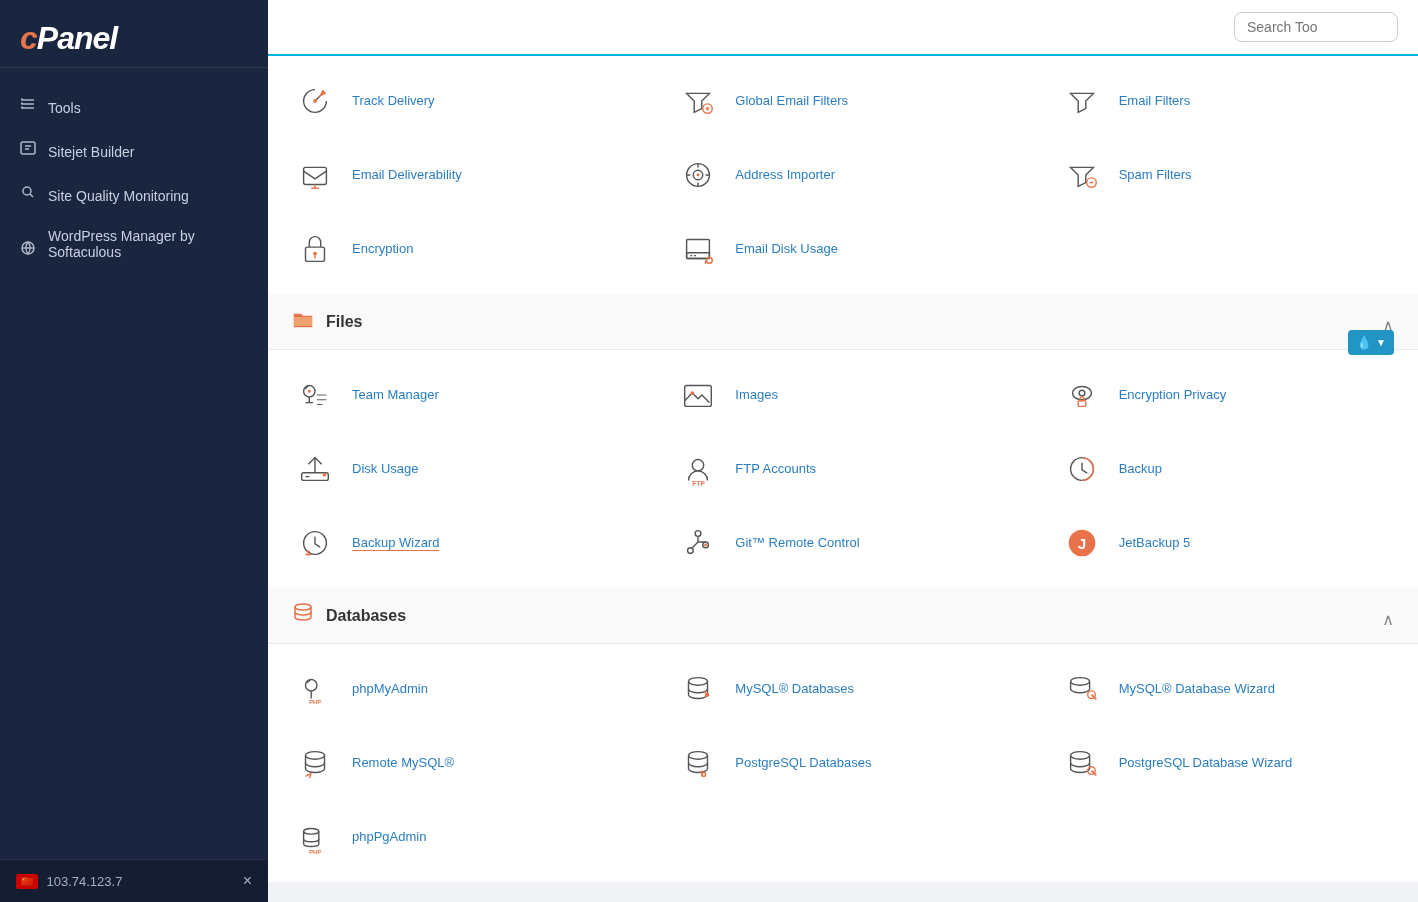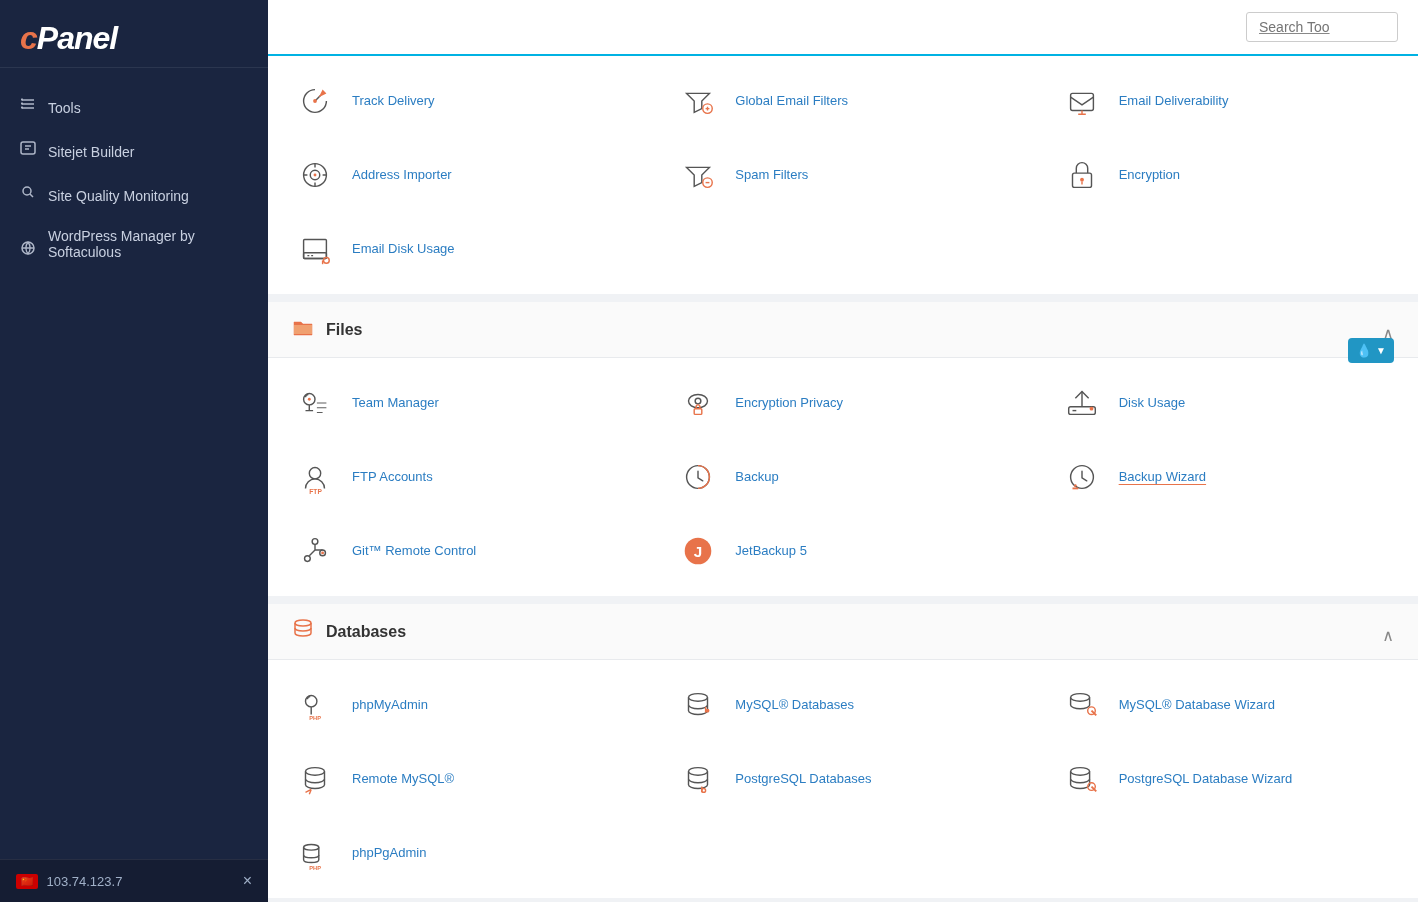--- a/index.html
+++ b/index.html
@@ -86,39 +86,37 @@
       background: #fff;
       border-bottom: 2px solid #00b2e3;
       padding: 10px 20px;
       display: flex;
       align-items: center;
       justify-content: flex-end;
       min-height: 56px;
     }
     .search-box {
       border: 1px solid #ccc;
-      border-radius: 3px;
+      border-radius: 8px;
       padding: 6px 12px;
       font-size: 14px;
       color: #888;
-      width: 152px;
+      width: 164px;
       outline: none;
-      text-decoration: underline;
     }
 
     .content-area {
       flex: 1;
       overflow-y: auto;
       background: #f0f2f5;
     }
 
     
     .section {
       background: #fff;
-      margin-bottom: 8px;
     }
     .section-header {
       display: flex;
       align-items: flex-end;
       justify-content: space-between;
       padding: 14px 24px;
       border-bottom: 1px solid #e8eaed;
       background: #fafafa;
       cursor: pointer;
     }
@@ -250,20 +248,28 @@
           <div class="item-icon">
             <svg viewBox="0 0 40 40" fill="none">
               <path d="M8 12l8 8v12l8-4v-8l8-8H8z" stroke="#555" stroke-width="1.5" fill="none"></path>
               <circle cx="30" cy="28" r="5" fill="none" stroke="#e8734a" stroke-width="1.5"></circle>
               <path d="M28 28h4M30 26v4" stroke="#e8734a" stroke-width="1.5"></path>
             </svg>
           </div>
           <span class="item-label">Global Email Filters</span>
         </div>
 
+        <div class="grid-item">
+          <div class="item-icon">
+            <svg viewBox="0 0 40 40" fill="none">
+              <path d="M8 12l8 8v12l8-4v-8l8-8H8z" stroke="#555" stroke-width="1.5" fill="none"></path>
+            </svg>
+          </div>
+          <span class="item-label">Email Filters</span>
+        </div>
 
         <div class="grid-item">
           <div class="item-icon">
             <svg viewBox="0 0 40 40" fill="none">
               <rect x="8" y="12" width="24" height="18" rx="2" stroke="#555" stroke-width="1.5"></rect>
               <path d="M8 16l12 8 12-8" stroke="#555" stroke-width="1.5"></path>
               <path d="M20 30v4M16 34h8" stroke="#e8734a" stroke-width="1.5"></path>
             </svg>
           </div>
           <span class="item-label">Email Deliverability</span>
@@ -350,20 +356,30 @@
               <circle cx="14" cy="16" r="6" stroke="#555" stroke-width="1.5"></circle>
               <path d="M10 14a3 3 0 0 1 3-3" stroke="#555" stroke-width="1.5"></path>
               <circle cx="14" cy="16" r="1.5" fill="#e8734a"></circle>
               <path d="M14 22v6M10 28h8" stroke="#555" stroke-width="1.5"></path>
               <path d="M22 20h10M22 25h10M22 30h6" stroke="#555" stroke-width="1"></path>
             </svg>
           </div>
           <span class="item-label">Team Manager</span>
         </div>
 
+        <div class="grid-item">
+          <div class="item-icon">
+            <svg viewBox="0 0 40 40" fill="none">
+              <rect x="6" y="10" width="28" height="22" rx="2" stroke="#555" stroke-width="1.5"></rect>
+              <path d="M6 26l8-8 6 6 4-4 8 8" stroke="#555" stroke-width="1.5"></path>
+              <circle cx="14" cy="18" r="2" fill="#e8734a"></circle>
+            </svg>
+          </div>
+          <span class="item-label">Images</span>
+        </div>
 
         <div class="grid-item">
           <div class="item-icon">
             <svg viewBox="0 0 40 40" fill="none">
               <ellipse cx="20" cy="18" rx="10" ry="7" stroke="#555" stroke-width="1.5"></ellipse>
               <circle cx="20" cy="18" r="3" stroke="#555" stroke-width="1.5"></circle>
               <rect x="16" y="26" width="8" height="6" rx="1" stroke="#e8734a" stroke-width="1.5"></rect>
               <path d="M18 26v-2a2 2 0 0 1 4 0v2" stroke="#e8734a" stroke-width="1.5"></path>
             </svg>
           </div>

